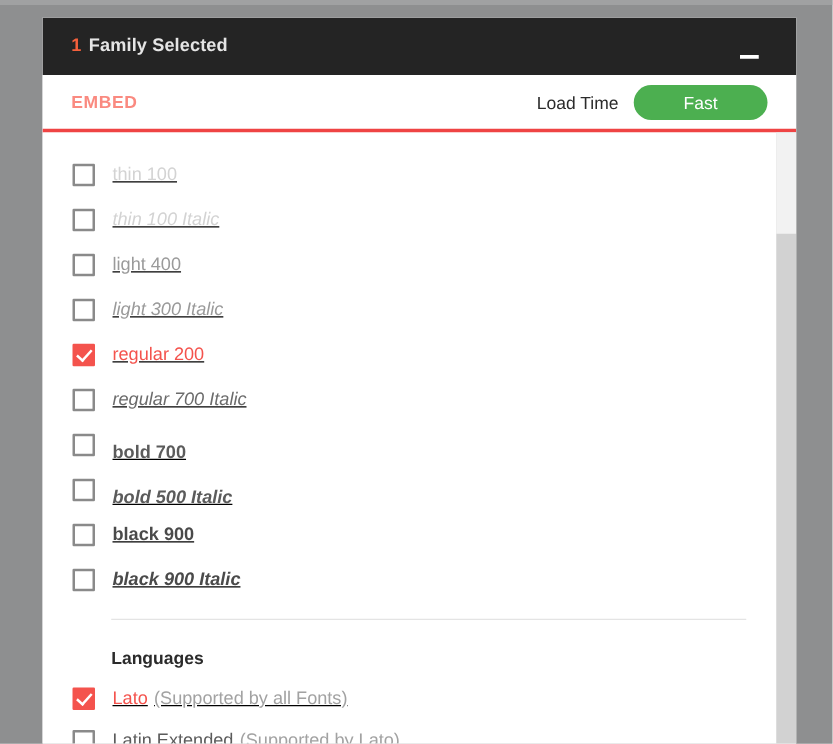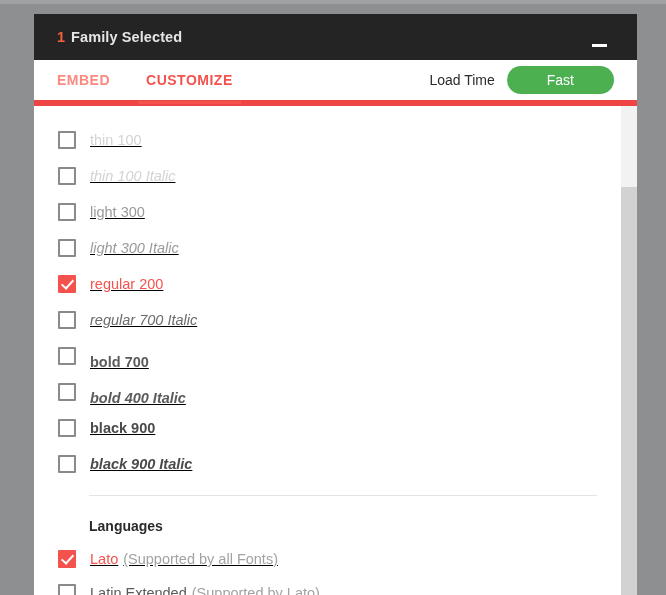--- a/index.html
+++ b/index.html
@@ -76,21 +76,21 @@
   }
 
   
   #tabbar {
     height: 46px;
     background: #ffffff;
     display: flex;
     align-items: center;
     padding: 0 23px;
     position: relative;
-    border-bottom: 6px solid #ef4444;
+    border-bottom: 3px solid #ef4444;
   }
   .tab {
     font-size: 14px;
     font-weight: bold;
     letter-spacing: .5px;
     cursor: pointer;
     padding: 14px 0 15px 0;
     margin-right: 36px;
     position: relative;
     background: none;
@@ -235,62 +235,61 @@
   <div id="header">
     <span id="header-count">1</span>
     <span id="header-title">Family Selected</span>
     <div id="minimize-button">
       <span class="bar"></span>
     </div>
   </div>
 
   <div id="tabbar">
     <button class="tab inactive">EMBED</button>
-    <button class="tab active">CUSTOMIZE</button>
     <div id="loadtime-wrap">
       <span id="loadtime-label">Load Time</span>
       <button id="loadtime-badge">Fast</button>
     </div>
   </div>
 
   <div id="body-area">
     <div id="content">
 
       <div id="style-list">
         <div class="row">
           <span class="cb"></span>
           <span class="lbl w-thin">thin 100</span>
         </div>
         <div class="row">
           <span class="cb"></span>
           <span class="lbl w-thin italic">thin 100 Italic</span>
         </div>
         <div class="row">
           <span class="cb"></span>
-          <span class="lbl w-light">light 300</span>
+          <span class="lbl w-light">light 400</span>
         </div>
         <div class="row">
           <span class="cb"></span>
           <span class="lbl w-light italic">light 300 Italic</span>
         </div>
         <div class="row">
           <span class="cb checked"></span>
           <span class="lbl w-regular sel">regular 200</span>
         </div>
         <div class="row">
           <span class="cb"></span>
           <span class="lbl w-regular italic">regular 700 Italic</span>
         </div>
         <div class="row">
           <span class="cb"></span>
           <span class="lbl w-bold">bold 700</span>
         </div>
         <div class="row">
           <span class="cb"></span>
-          <span class="lbl w-bold italic">bold 400 Italic</span>
+          <span class="lbl w-bold italic">bold 500 Italic</span>
         </div>
         <div class="row">
           <span class="cb"></span>
           <span class="lbl w-black">black 900</span>
         </div>
         <div class="row">
           <span class="cb"></span>
           <span class="lbl w-black italic">black 900 Italic</span>
         </div>
       </div>

